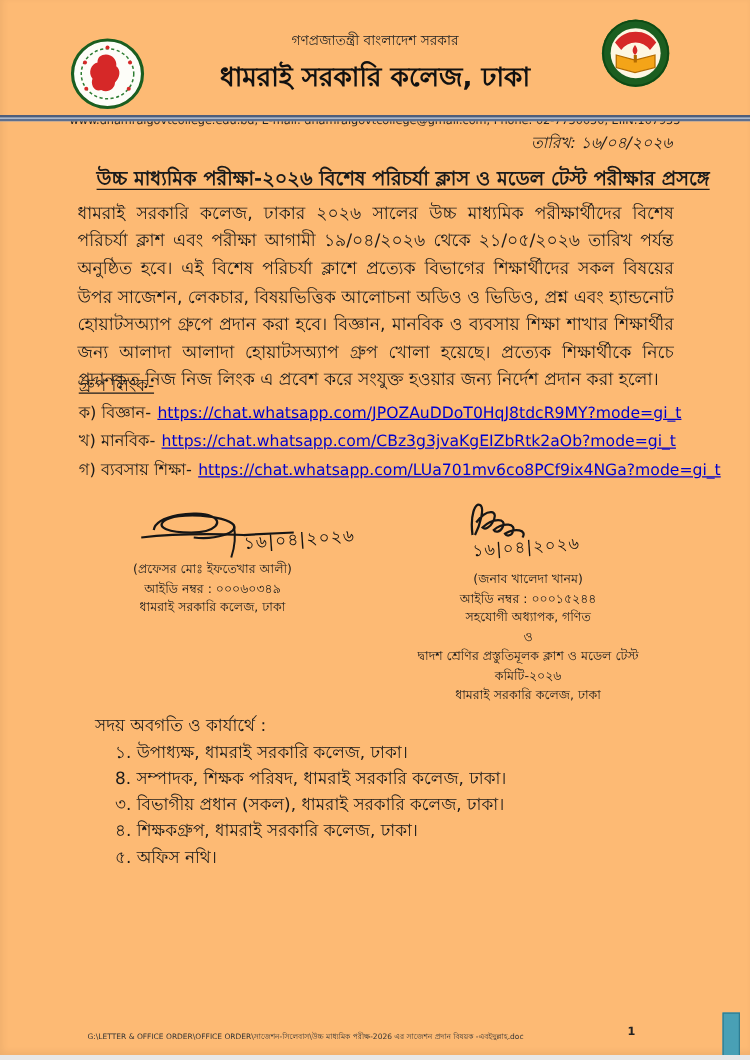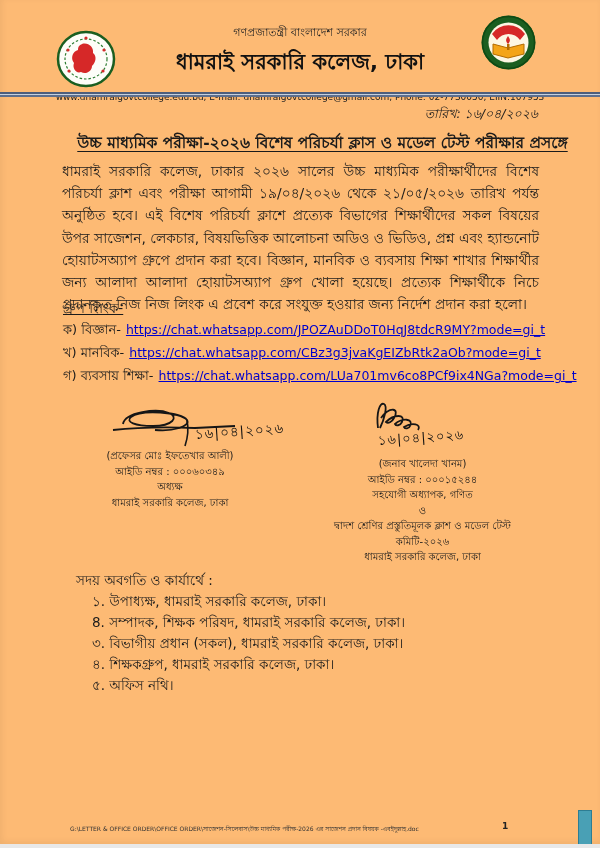--- a/index.html
+++ b/index.html
@@ -142,21 +142,20 @@
   <div class="sig-art sig-art-right">
     <svg width="150" height="52" viewBox="0 0 150 52">
       <path d="M18 30 C16 14 20 4 24 6 C28 8 24 22 20 30 M21 20 C30 8 40 10 34 20 C32 24 28 26 26 24 C34 16 46 16 42 24 C40 28 36 28 35 26 C42 20 54 20 50 28 C49 31 45 31 44 29 C52 24 62 26 58 32" fill="none" stroke="#161616" stroke-width="1.8"></path>
     </svg>
   </div>
   <div class="hand-date hand-date-right">১৬|০৪|২০২৬</div>
 
   <div class="sig-block sig-left">
     <div>(প্রফেসর মোঃ ইফতেখার আলী)</div>
     <div>আইডি নম্বর : ০০০৬০৩৪৯</div>
-    <div>অধ্যক্ষ</div>
     <div>ধামরাই সরকারি কলেজ, ঢাকা</div>
   </div>
 
   <div class="sig-block sig-right">
     <div>(জনাব খালেদা খানম)</div>
     <div>আইডি নম্বর : ০০০১৫২৪৪</div>
     <div>সহযোগী অধ্যাপক, গণিত</div>
     <div>ও</div>
     <div>দ্বাদশ শ্রেণির প্রস্তুতিমূলক ক্লাশ ও মডেল টেস্ট</div>
     <div>কমিটি-২০২৬</div>

